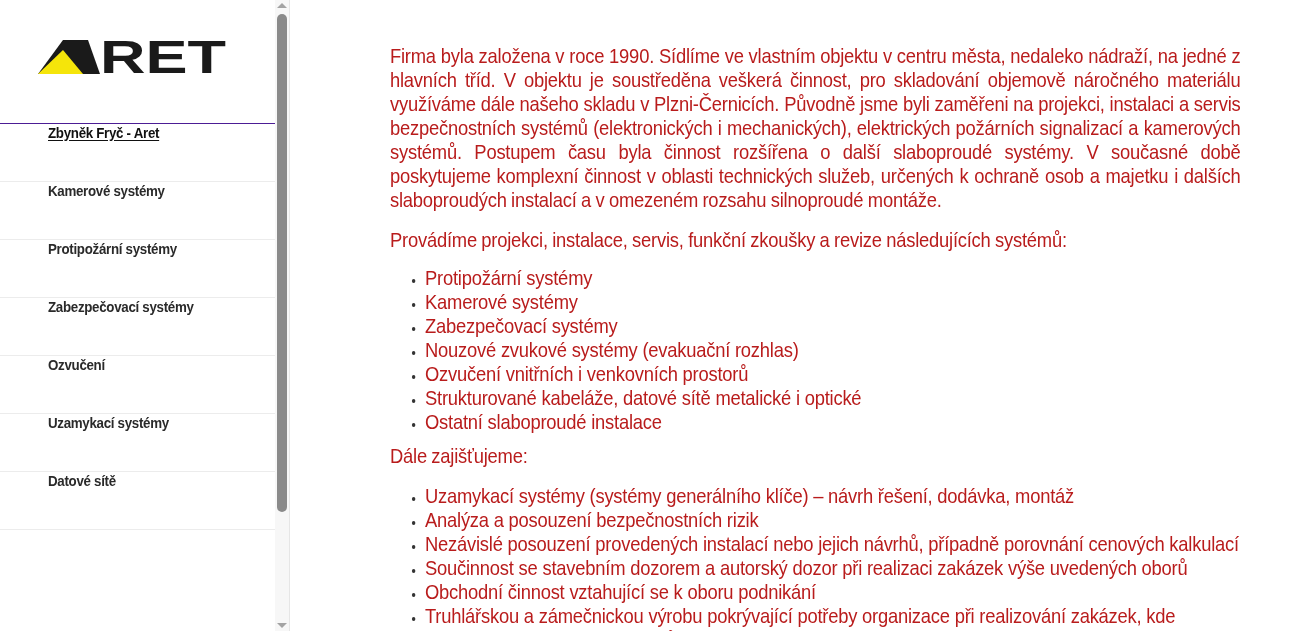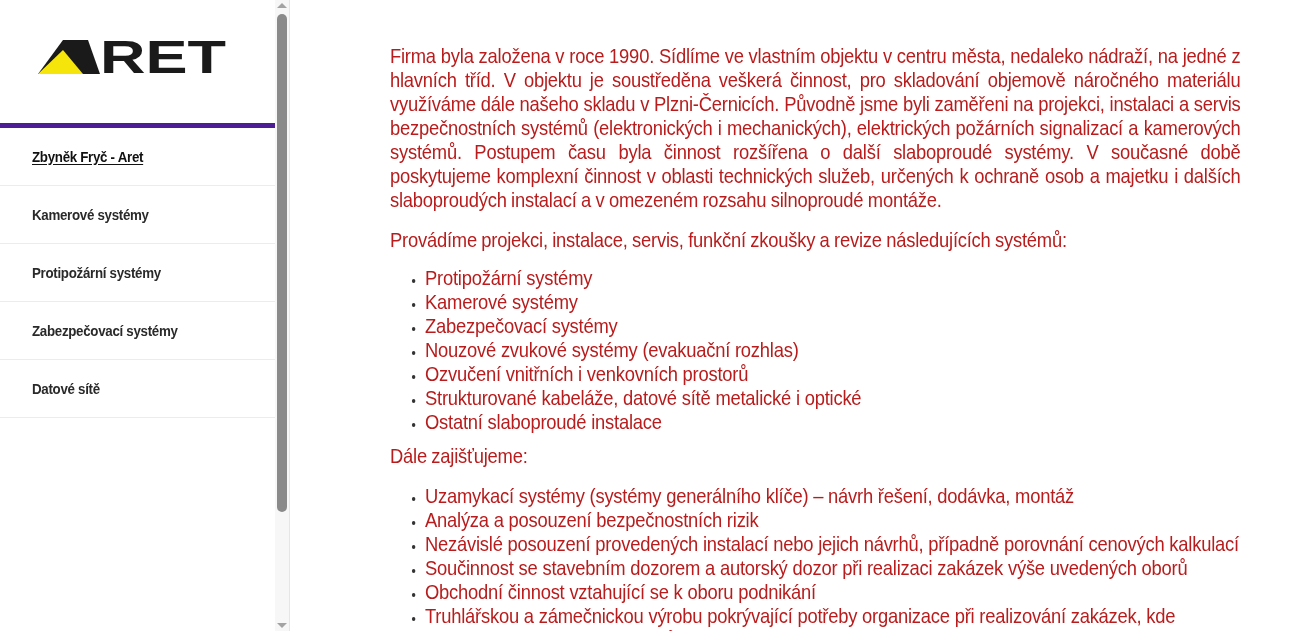--- a/index.html
+++ b/index.html
@@ -11,33 +11,33 @@
   }
   .sidebar {
     position: absolute; left: 0; top: 0;
     width: 275px; height: 631px;
     background: #ffffff;
     overflow: hidden;
   }
   .logo-area {
     height: 123px;
     position: relative;
-    border-bottom: 5px solid #4c1d95;
+    border-bottom: 1px solid #4c1d95;
     padding-left: 6px;
   }
   .logo {
     position: absolute; left: 38px; top: 40px;
     width: 188px; height: 34px;
   }
   .menu { list-style: none; margin: 0; padding: 0; }
   .menu-item {
     height: 57px;
     border-bottom: 1px solid #ececec;
-    display: flex; align-items: center;
-    padding-left: 32px;
+    display: flex; align-items: flex-start;
+    padding-left: 48px;
     cursor: pointer;
   }
   .menu-item span {
     font-family: "Liberation Sans", sans-serif;
     font-weight: bold;
     font-size: 15.5px;
     color: #2a2a2a;
     letter-spacing: -0.35px;
     transform: scaleX(0.86);
     transform-origin: left center;
@@ -119,20 +119,26 @@
     <li class="menu-item">
         <span>Kamerové systémy</span>
       </li>
     <li class="menu-item">
         <span>Protipožární systémy</span>
       </li>
     <li class="menu-item">
         <span>Zabezpečovací systémy</span>
       </li>
     <li class="menu-item">
+        <span>Ozvučení</span>
+      </li>
+    <li class="menu-item">
+        <span>Uzamykací systémy</span>
+      </li>
+    <li class="menu-item">
         <span>Datové sítě</span>
       </li>
   </ul>
 </aside>
 
 <div class="scroll-col">
   <div class="scroll-arrow-up"></div>
   <div class="scroll-thumb"></div>
   <div class="scroll-arrow-down"></div>
 </div>

